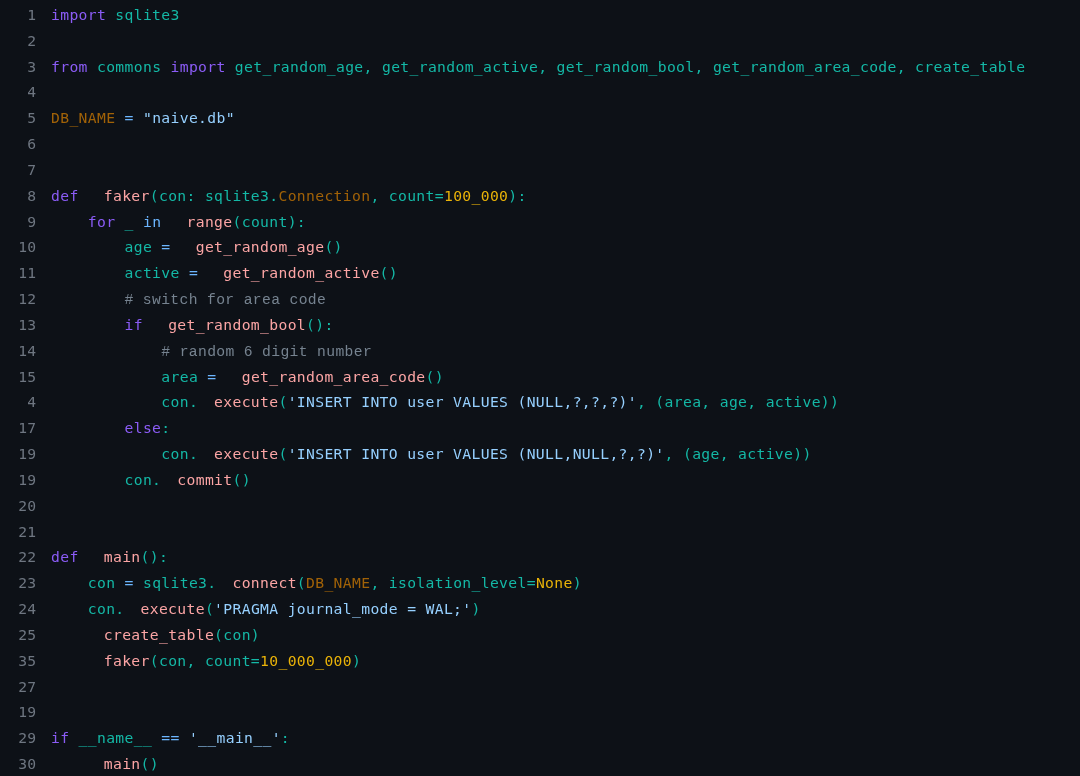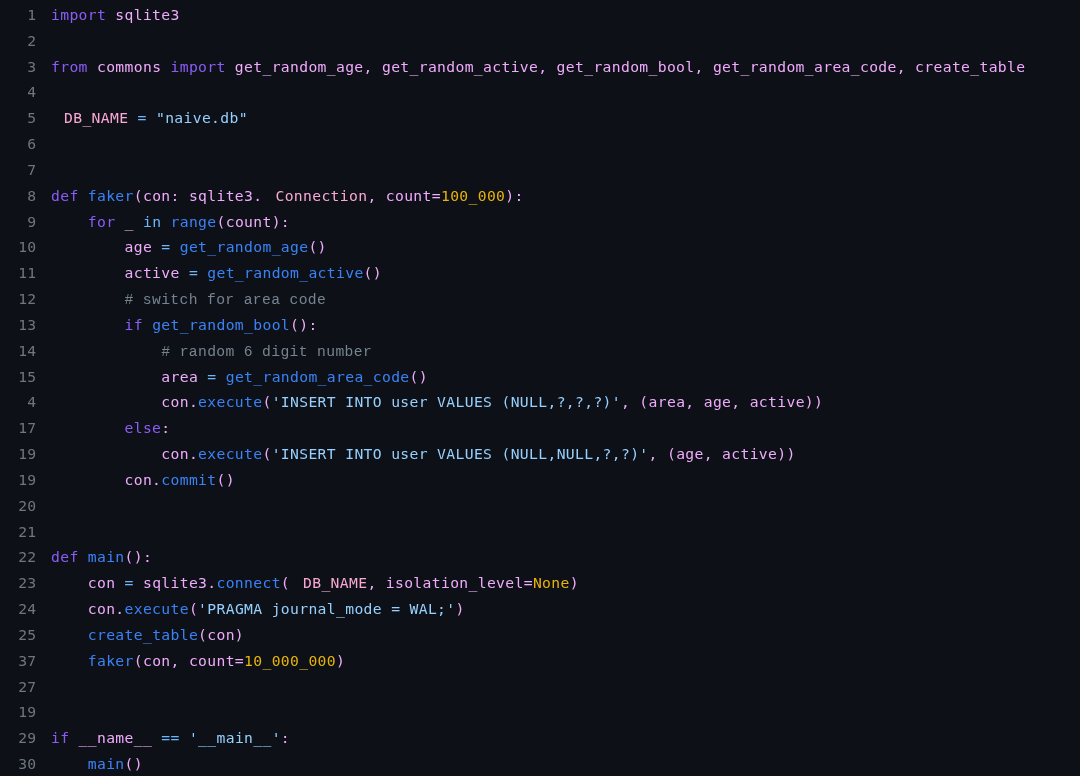--- a/index.html
+++ b/index.html
@@ -61,27 +61,27 @@
     line-height: 25.83px;
     font-size: 14.7px;
     color: #c9d1d9;
     white-space: pre;
     box-sizing: border-box;
     letter-spacing: 0.35px;
   }
 
   
   .t-kw   { color: #8b5cf6; }  
-  .t-fn   { color: #3b82f6; }  
+  .t-fn   { color: #fca5a5; margin-left: 16px; }  
   .t-str  { color: #96d0ff; }  
   .t-num  { color: #eab308; }  
-  .t-cnst { color: #f9a8d4; margin-left: 13px; }  
+  .t-cnst { color: #a16207; }  
   .t-op   { color: #6cb6ff; }  
   .t-cmt  { color: #768390; font-family: Liberation Mono, monospace; }  
-  .t-pln  { color: #f0abfc; }  
+  .t-pln  { color: #14b8a6; }  
 </style>
 </head>
 <body>
 
 <div id="editor">
   <div id="gutter">
       <div class="ln">1</div>
       <div class="ln">2</div>
       <div class="ln">3</div>
       <div class="ln">4</div>
@@ -99,20 +99,20 @@
       <div class="ln">4</div>
       <div class="ln">17</div>
       <div class="ln">19</div>
       <div class="ln">19</div>
       <div class="ln">20</div>
       <div class="ln">21</div>
       <div class="ln">22</div>
       <div class="ln">23</div>
       <div class="ln">24</div>
       <div class="ln">25</div>
-      <div class="ln">37</div>
+      <div class="ln">35</div>
       <div class="ln">27</div>
       <div class="ln">19</div>
       <div class="ln">29</div>
       <div class="ln">30</div>
     </div>
   <div id="code-area"><div class="cl"><span class="t-kw">import</span><span class="t-pln"> sqlite3</span></div><div class="cl">&nbsp;</div><div class="cl"><span class="t-kw">from</span><span class="t-pln"> commons </span><span class="t-kw">import</span><span class="t-pln"> get_random_age, get_random_active, get_random_bool, get_random_area_code, create_table</span></div><div class="cl">&nbsp;</div><div class="cl"><span class="t-cnst">DB_NAME</span><span class="t-pln"> </span><span class="t-op">=</span><span class="t-pln"> </span><span class="t-str">"naive.db"</span></div><div class="cl">&nbsp;</div><div class="cl">&nbsp;</div><div class="cl"><span class="t-kw">def</span><span class="t-pln"> </span><span class="t-fn">faker</span><span class="t-pln">(con: sqlite3.</span><span class="t-cnst">Connection</span><span class="t-pln">, count=</span><span class="t-num">100_000</span><span class="t-pln">):</span></div><div class="cl"><span class="t-pln">    </span><span class="t-kw">for</span><span class="t-pln"> _ </span><span class="t-op">in</span><span class="t-pln"> </span><span class="t-fn">range</span><span class="t-pln">(count):</span></div><div class="cl"><span class="t-pln">        age </span><span class="t-op">=</span><span class="t-pln"> </span><span class="t-fn">get_random_age</span><span class="t-pln">()</span></div><div class="cl"><span class="t-pln">        active </span><span class="t-op">=</span><span class="t-pln"> </span><span class="t-fn">get_random_active</span><span class="t-pln">()</span></div><div class="cl"><span class="t-pln">        </span><span class="t-cmt"># switch for area code</span></div><div class="cl"><span class="t-pln">        </span><span class="t-kw">if</span><span class="t-pln"> </span><span class="t-fn">get_random_bool</span><span class="t-pln">():</span></div><div class="cl"><span class="t-pln">            </span><span class="t-cmt"># random 6 digit number</span></div><div class="cl"><span class="t-pln">            area </span><span class="t-op">=</span><span class="t-pln"> </span><span class="t-fn">get_random_area_code</span><span class="t-pln">()</span></div><div class="cl"><span class="t-pln">            con.</span><span class="t-fn">execute</span><span class="t-pln">(</span><span class="t-str">'INSERT INTO user VALUES (NULL,?,?,?)'</span><span class="t-pln">, (area, age, active))</span></div><div class="cl"><span class="t-pln">        </span><span class="t-kw">else</span><span class="t-pln">:</span></div><div class="cl"><span class="t-pln">            con.</span><span class="t-fn">execute</span><span class="t-pln">(</span><span class="t-str">'INSERT INTO user VALUES (NULL,NULL,?,?)'</span><span class="t-pln">, (age, active))</span></div><div class="cl"><span class="t-pln">        con.</span><span class="t-fn">commit</span><span class="t-pln">()</span></div><div class="cl">&nbsp;</div><div class="cl">&nbsp;</div><div class="cl"><span class="t-kw">def</span><span class="t-pln"> </span><span class="t-fn">main</span><span class="t-pln">():</span></div><div class="cl"><span class="t-pln">    con </span><span class="t-op">=</span><span class="t-pln"> sqlite3.</span><span class="t-fn">connect</span><span class="t-pln">(</span><span class="t-cnst">DB_NAME</span><span class="t-pln">, isolation_level=</span><span class="t-num">None</span><span class="t-pln">)</span></div><div class="cl"><span class="t-pln">    con.</span><span class="t-fn">execute</span><span class="t-pln">(</span><span class="t-str">'PRAGMA journal_mode = WAL;'</span><span class="t-pln">)</span></div><div class="cl"><span class="t-pln">    </span><span class="t-fn">create_table</span><span class="t-pln">(con)</span></div><div class="cl"><span class="t-pln">    </span><span class="t-fn">faker</span><span class="t-pln">(con, count=</span><span class="t-num">10_000_000</span><span class="t-pln">)</span></div><div class="cl">&nbsp;</div><div class="cl">&nbsp;</div><div class="cl"><span class="t-kw">if</span><span class="t-pln"> __name__ </span><span class="t-op">==</span><span class="t-pln"> </span><span class="t-str">'__main__'</span><span class="t-pln">:</span></div><div class="cl"><span class="t-pln">    </span><span class="t-fn">main</span><span class="t-pln">()</span></div></div>
 </div>
 
 </body></html>

